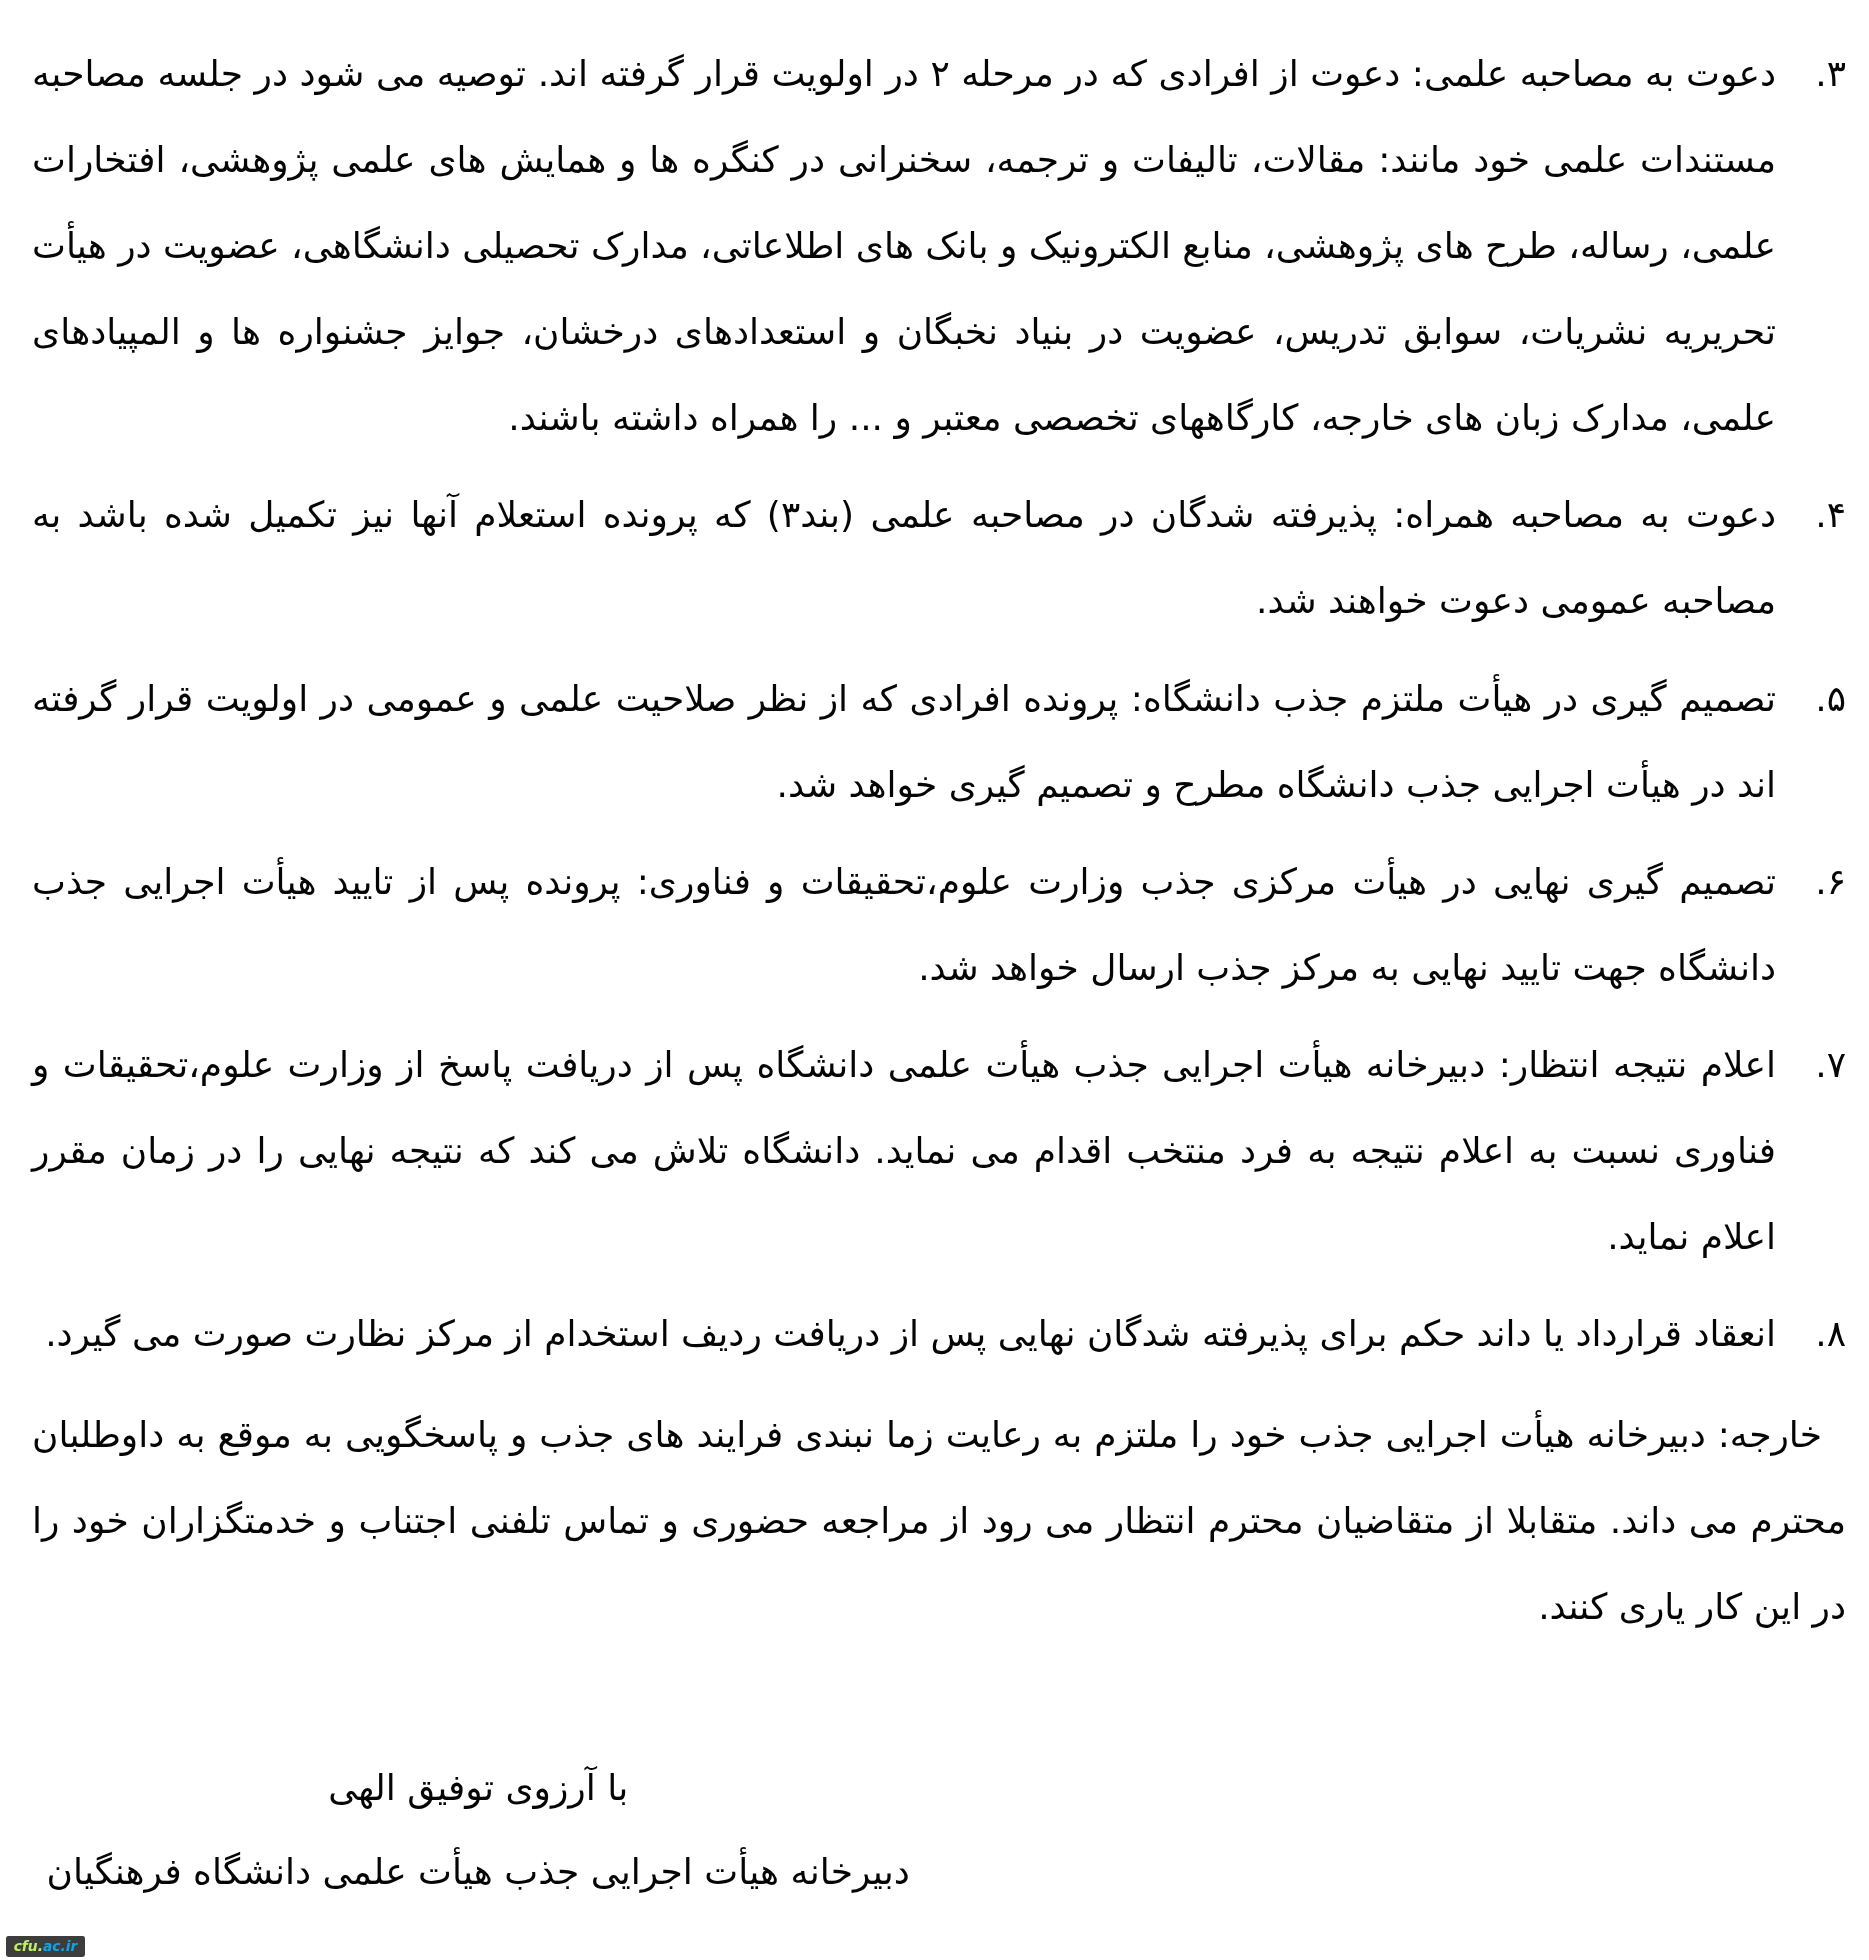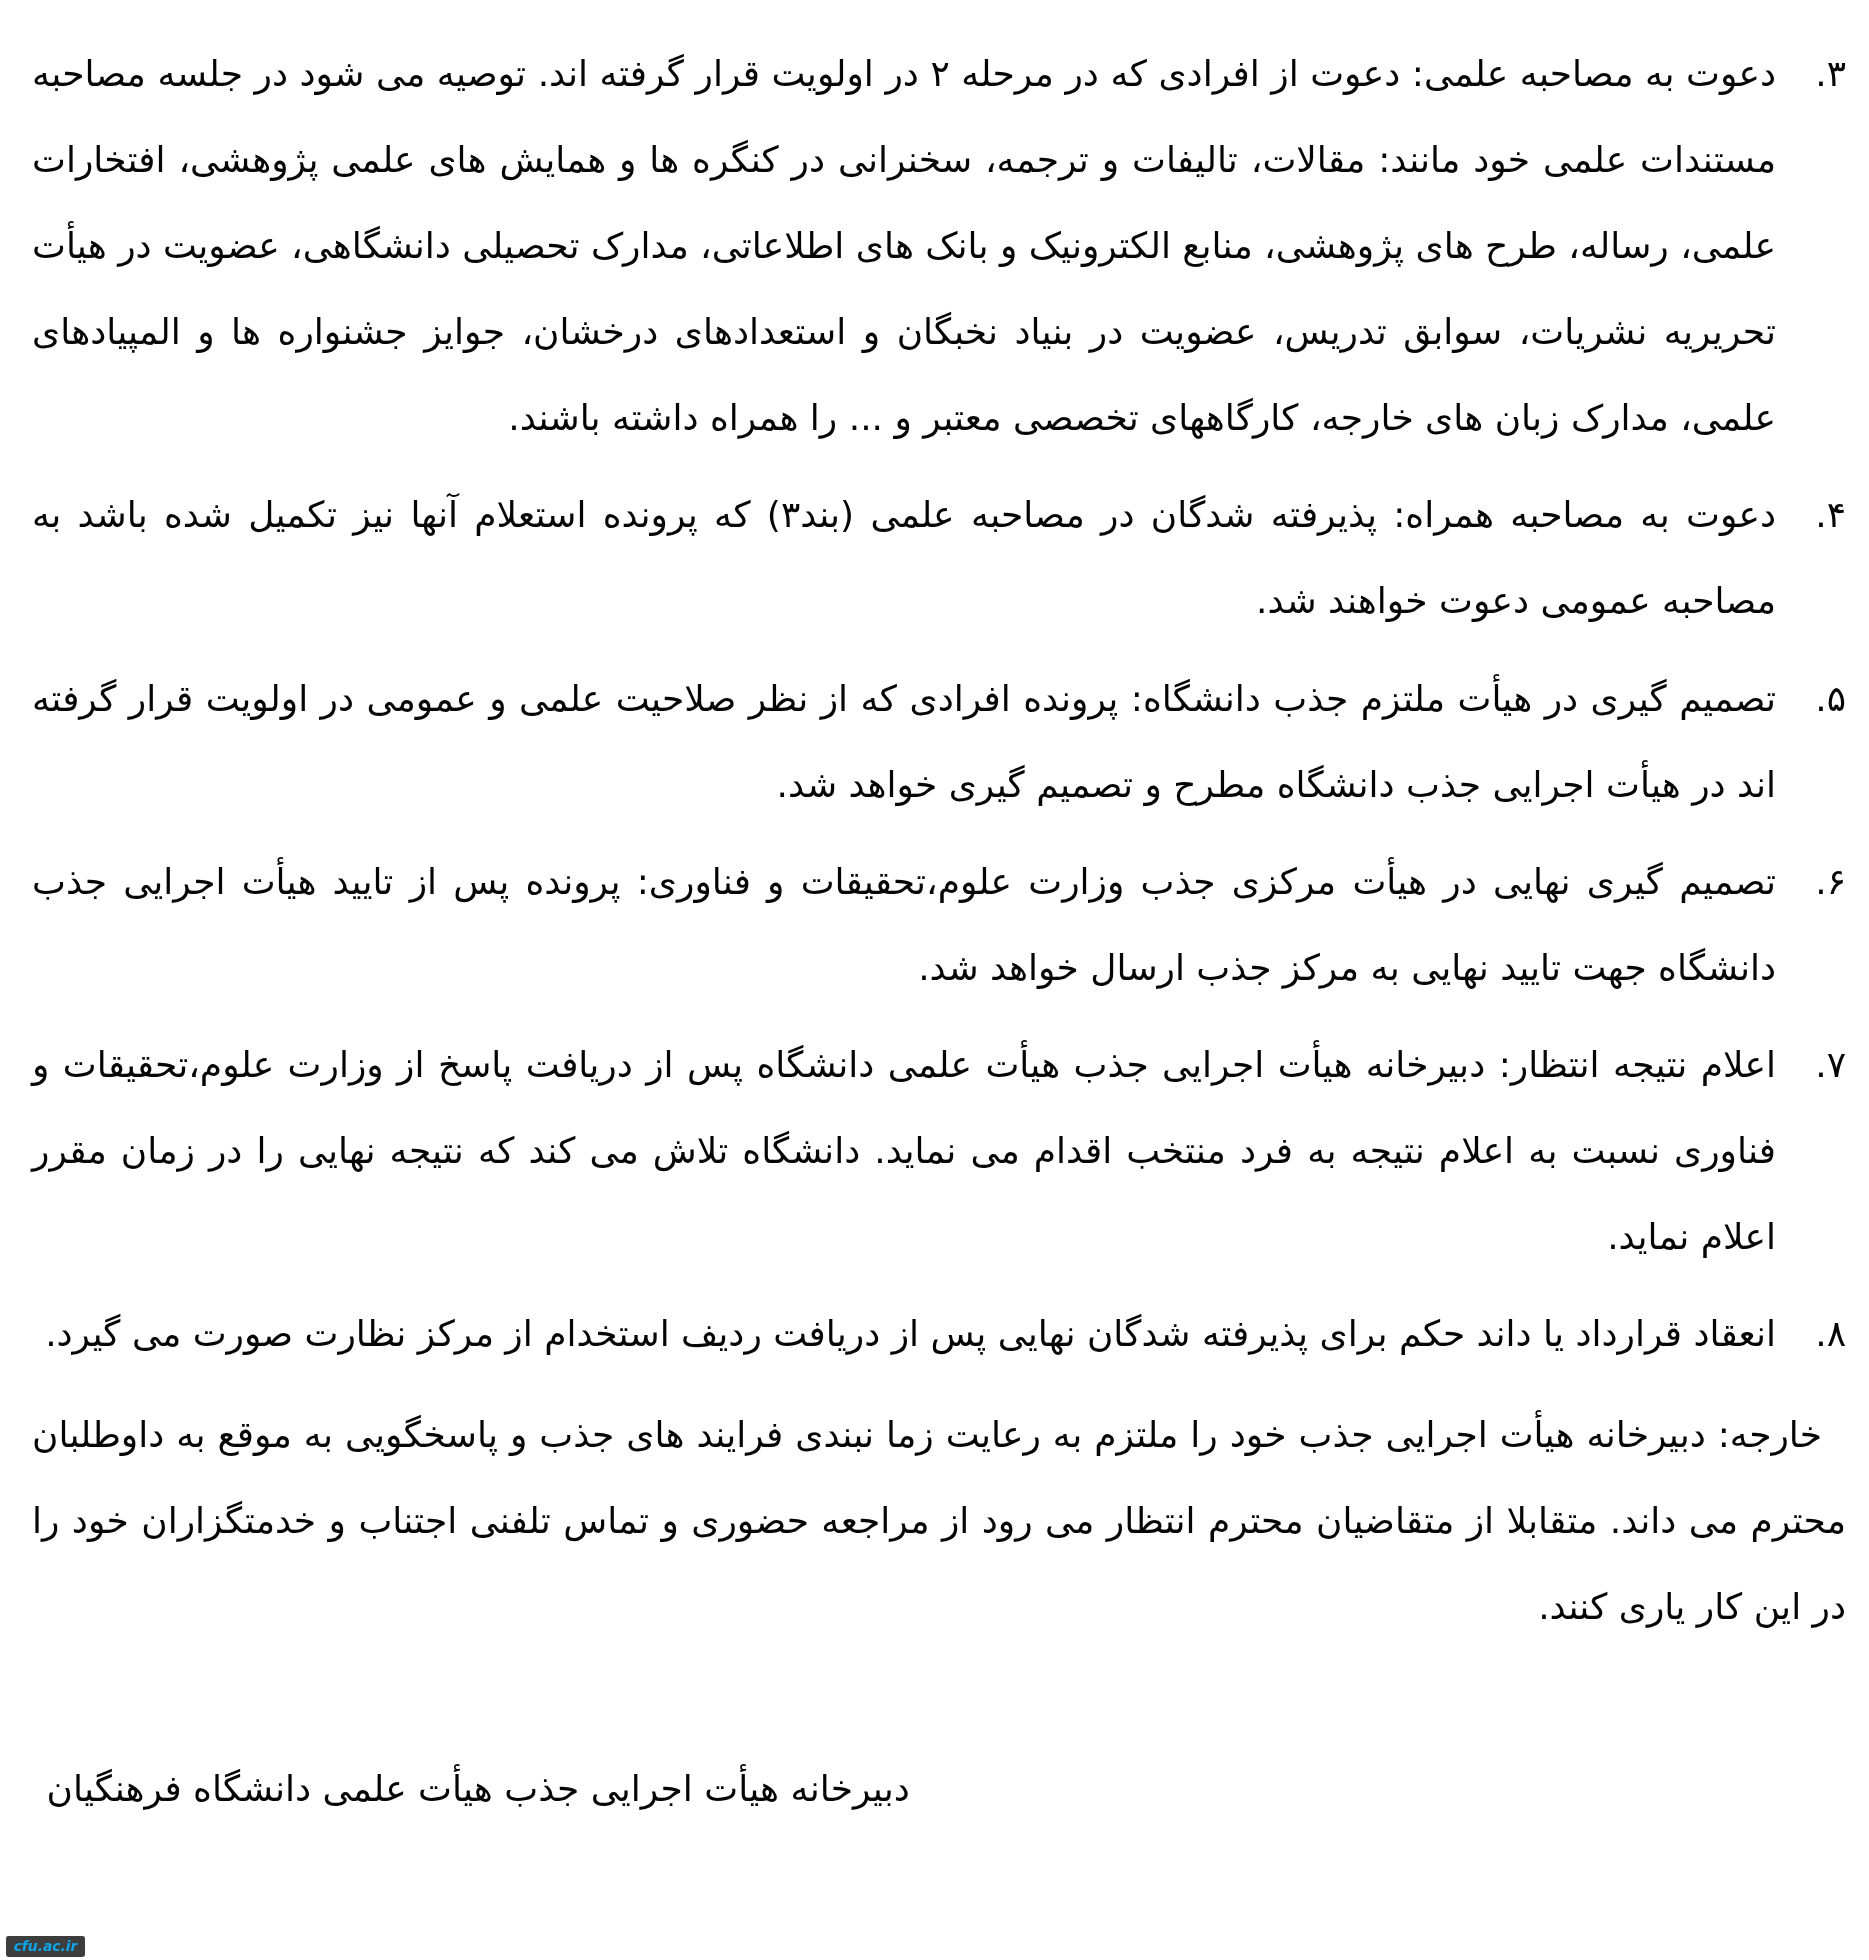--- a/index.html
+++ b/index.html
@@ -62,21 +62,21 @@
     background: #3d3d3d;
     border-radius: 2.4px;
     padding: 1.6px 8px 3.2px 8px;
     font-family: "DejaVu Sans", sans-serif;
     font-size: 13.8px;
     font-weight: bold;
     font-style: italic;
     direction: ltr;
     line-height: 16px;
   }
-  .wm-prefix { color: #0ea5e9; }
+  .wm-prefix { color: #bef264; }
   .wm-suffix { color: #0ea5e9; }
 </style>
 </head>
 <body>
 
 <div class="page">
 
   <div class="item">
     <div class="marker">۳.</div>
     <div class="itext"><span class="bold">دعوت به مصاحبه علمی:</span> <span>دعوت از افرادی که در مرحله ۲ در اولویت قرار گرفته اند. توصیه می شود در جلسه مصاحبه مستندات علمی خود مانند: مقالات، تالیفات و ترجمه، سخنرانی در کنگره ها و همایش های علمی پژوهشی، افتخارات علمی، رساله، طرح های پژوهشی، منابع الکترونیک و بانک های اطلاعاتی، مدارک تحصیلی دانشگاهی، عضویت در هیأت تحریریه نشریات، سوابق تدریس، عضویت در بنیاد نخبگان و استعدادهای درخشان، جوایز جشنواره ها و المپیادهای علمی، مدارک زبان های خارجه، کارگاههای تخصصی معتبر و ... را همراه داشته باشند.</span></div>
@@ -104,20 +104,21 @@
 
   <div class="item">
     <div class="marker">۸.</div>
     <div class="itext"><span class="bold">انعقاد قرارداد یا داند حکم برای پذیرفته شدگان نهایی</span> <span>پس از دریافت ردیف استخدام از مرکز نظارت صورت می گیرد.</span></div>
   </div>
 
   <div class="note"><span class="bold">خارجه:</span> <span>دبیرخانه هیأت اجرایی جذب خود را ملتزم به رعایت زما نبندی فرایند های جذب و پاسخگویی به موقع به داوطلبان محترم می داند. متقابلا از متقاضیان محترم انتظار می رود از مراجعه حضوری و تماس تلفنی اجتناب و خدمتگزاران خود را در این کار یاری کنند.</span></div>
 
   <div class="sig-wrap">
     <div class="signature">
+      <div>با آرزوی توفیق الهی</div>
       <div>دبیرخانه هیأت اجرایی جذب هیأت علمی دانشگاه فرهنگیان</div>
     </div>
   </div>
 
   <div class="watermark"><span class="wm-prefix">cfu.</span><span class="wm-suffix">ac.ir</span></div>
 
 </div>
 
 
 </body></html>

